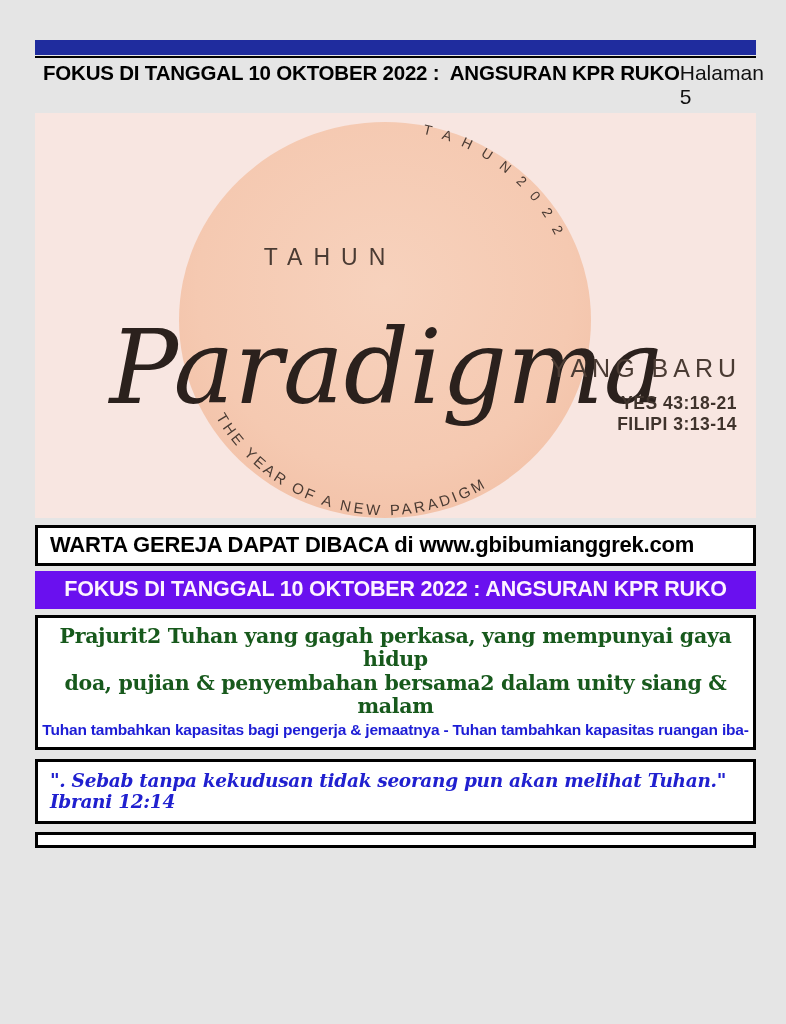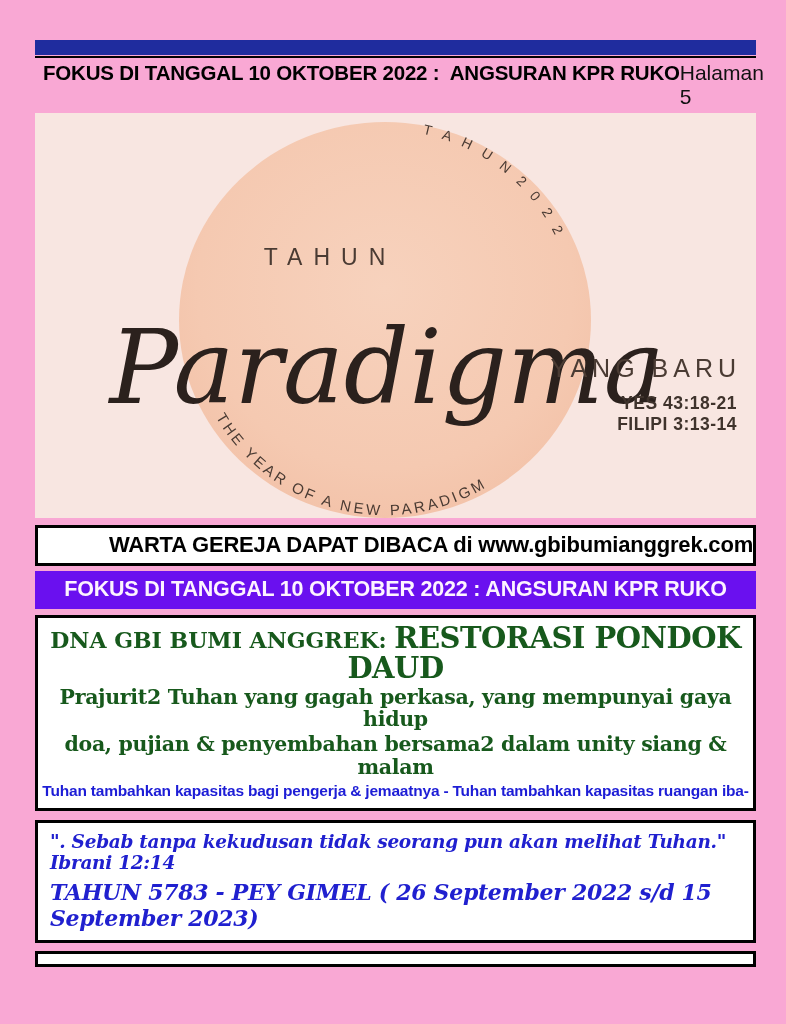--- a/index.html
+++ b/index.html
@@ -1,28 +1,28 @@
 <!DOCTYPE html>
 <html><head>
 <meta charset="utf-8">
 <style>
   html,body{margin:0;padding:0;background:#ffffff;}
   body{width:786px;height:1024px;font-family:"Liberation Sans",sans-serif;-webkit-font-smoothing:antialiased;}
-  .page{position:relative;width:786px;height:1024px;background:#f9a8d4;overflow:hidden;}
+  .page{position:relative;width:786px;height:1024px;background:#e5e5e5;overflow:hidden;}
   .content{position:absolute;left:35px;top:40px;width:721px;}
 
   .topbar{height:15px;background:#1F2C9E;}
   .topline{height:2px;background:#000;margin-top:1px;}
   .hdr-row{display:flex;align-items:baseline;justify-content:space-between;padding:3px 6px 2px 8px;}
   .hdr-title{font-weight:bold;font-size:20.5px;color:#000;letter-spacing:-0.2px;white-space:pre;}
   .hdr-page{font-size:21px;color:#111;}
 
   .hero{display:block;margin-top:2px;width:721px;height:405px;}
 
-  .warta-box{margin-top:7px;border:3px solid #000;background:#fff;text-align:right;padding:4px 0 5px 12px;}
+  .warta-box{margin-top:7px;border:3px solid #000;background:#fff;text-align:left;padding:4px 0 5px 12px;}
   .warta-text{font-weight:bold;font-size:22px;color:#000;letter-spacing:-0.2px;}
 
   .fokus-bar{margin-top:5px;background:#6A10EF;text-align:center;padding:6px 0 7px 0;}
   .fokus-text{font-weight:bold;font-size:21.5px;color:#fdf3ff;letter-spacing:-0.2px;}
 
   .dna-box{margin-top:6px;border:3px solid #000;background:#fff;text-align:center;padding:5px 4px 8px 4px;}
   .dna-head{color:#17591C;font-family:"DejaVu Serif",serif;font-weight:bold;line-height:1.05;}
   .dna-label{font-size:22px;}
   .dna-title{font-size:29px;letter-spacing:-0.5px;}
   .dna-par{color:#17591C;font-family:"DejaVu Serif",serif;font-weight:bold;font-size:20.5px;line-height:1.1;letter-spacing:-0.3px;margin-top:2px;}
@@ -76,29 +76,27 @@
 
     <div class="warta-box">
       <span class="warta-text">WARTA GEREJA DAPAT DIBACA di www.gbibumianggrek.com</span>
     </div>
 
     <div class="fokus-bar">
       <span class="fokus-text">FOKUS DI TANGGAL 10 OKTOBER 2022 : ANGSURAN KPR RUKO</span>
     </div>
 
     <div class="dna-box">
-      <div class="dna-head"><span class="dna-label">DNA GBI BUMI ANGGREK: </span><span class="dna-title">RESTORASI PONDOK DAUD</span></div>
       <div class="dna-par">Prajurit2 Tuhan yang gagah  perkasa, yang mempunyai gaya hidup</div>
       <div class="dna-par">doa, pujian &amp; penyembahan bersama2 dalam unity siang &amp; malam</div>
       <div class="kap-line">Tuhan tambahkan kapasitas bagi pengerja &amp; jemaatnya  - Tuhan tambahkan kapasitas ruangan iba-</div>
     </div>
 
     <div class="verse-box">
       <div class="verse-l1">". Sebab tanpa kekudusan tidak seorang pun akan melihat Tuhan." Ibrani 12:14</div>
-      <div class="verse-l2">TAHUN 5783 - PEY GIMEL ( 26 September 2022 s/d 15 September 2023)</div>
     </div>
 
     <div class="footer-box">
       
       
       
       
       
       
       

